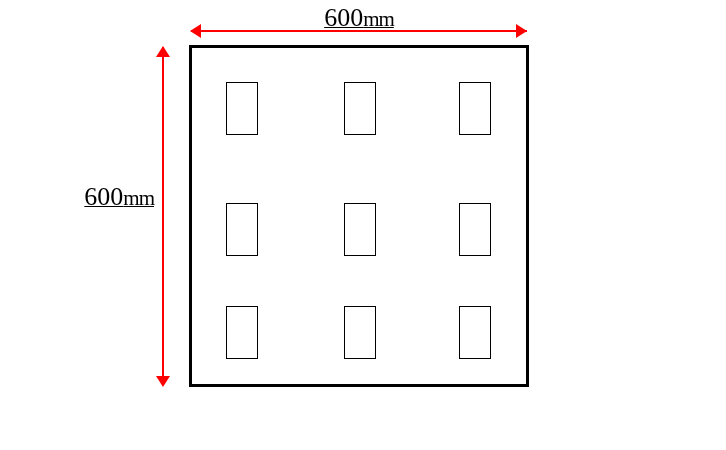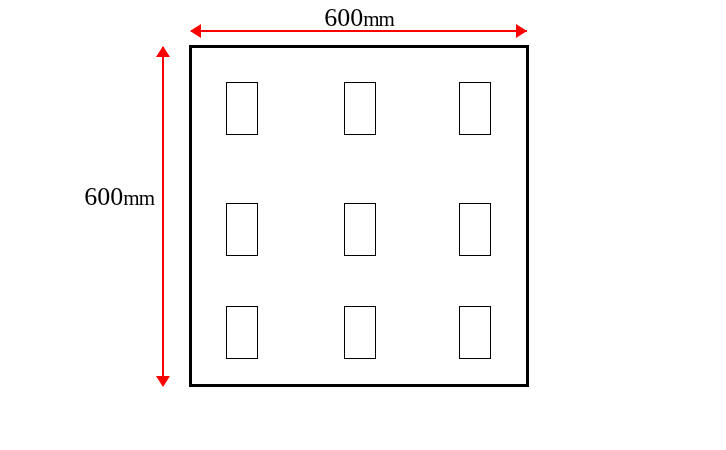--- a/index.html
+++ b/index.html
@@ -82,20 +82,21 @@
     border-right: 7px solid transparent;
     border-top: 11px solid var(--dimension-color, #ff0000);
   }
 
   
   .dim-label {
     position: absolute;
     color: #000000;
     white-space: nowrap;
     line-height: 1;
+    text-decoration: underline;
   }
   .dim-label .value { font-size: 26px; }
   .dim-label .unit  { font-size: 21px; letter-spacing: -1px; }
   .dim-label-width {
     left: 191px; top: 5px;
     width: 336px;
     text-align: center;
   }
   .dim-label-height {
     left: 0; top: 184px;

